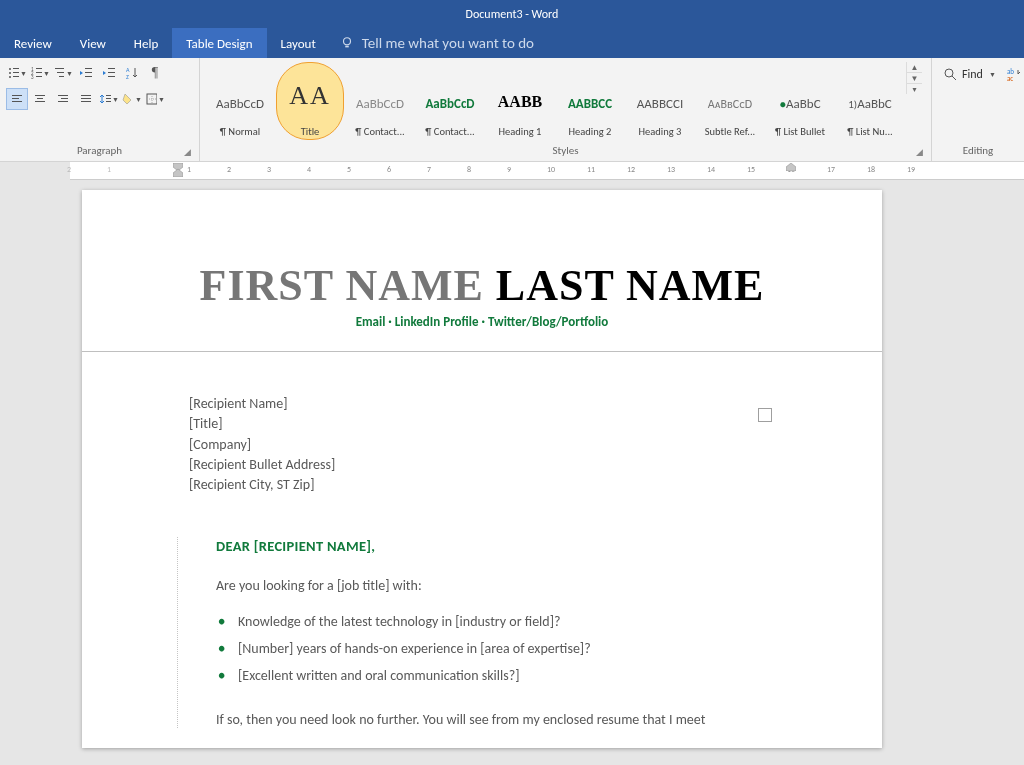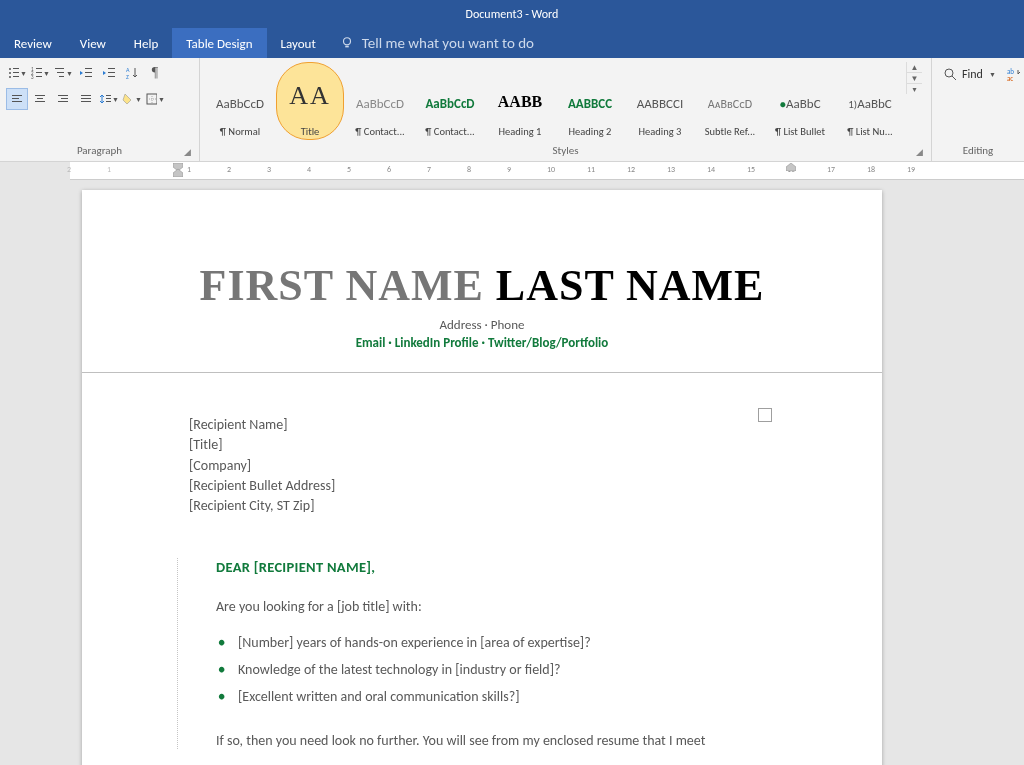--- a/index.html
+++ b/index.html
@@ -402,34 +402,33 @@
     </div>
 
   <div class="table-handle">✥</div>
 
   <div class="page">
     <div class="table-box"></div>
     <div class="doc-name">
       <span class="first">FIRST NAME</span>
       <span class="last">LAST NAME</span>
     </div>
-    <div class="doc-contact">Address · Phone</div>
     <div class="doc-links">Email · LinkedIn Profile · Twitter/Blog/Portfolio</div>
     <hr class="doc-hr">
     <div class="doc-recip" id="doc-recip">
         <div>[Recipient Name]</div>
         <div>[Title]</div>
         <div>[Company]</div>
         <div>[Recipient Bullet Address]</div>
         <div>[Recipient City, ST Zip]</div>
       </div>
     <div class="doc-body">
       <div class="doc-dear">DEAR [RECIPIENT NAME],</div>
       <div class="doc-text">Are you looking for a [job title] with:</div>
       <ul class="doc-list" id="doc-list">
+          <li>Knowledge of the latest technology in [industry or field]?</li>
           <li>[Number] years of hands-on experience in [area of expertise]?</li>
-          <li>Knowledge of the latest technology in [industry or field]?</li>
           <li>[Excellent written and oral communication skills?]</li>
         </ul>
       <div class="doc-text">If so, then you need look no further. You will see from my enclosed resume that I meet</div>
     </div>
   </div>
 </div>
 
 </body></html>

